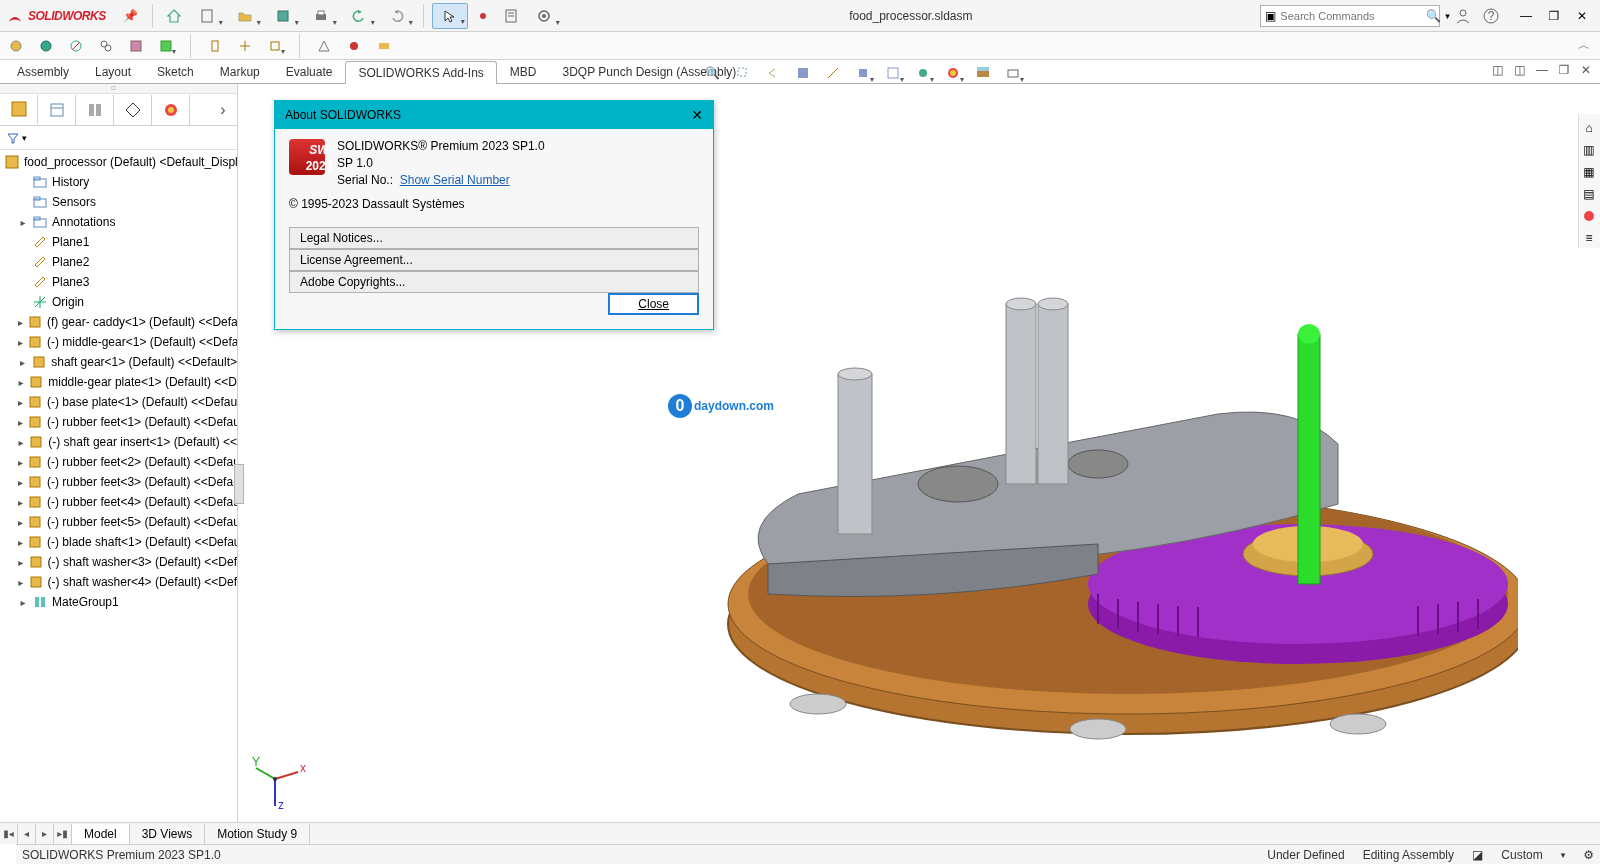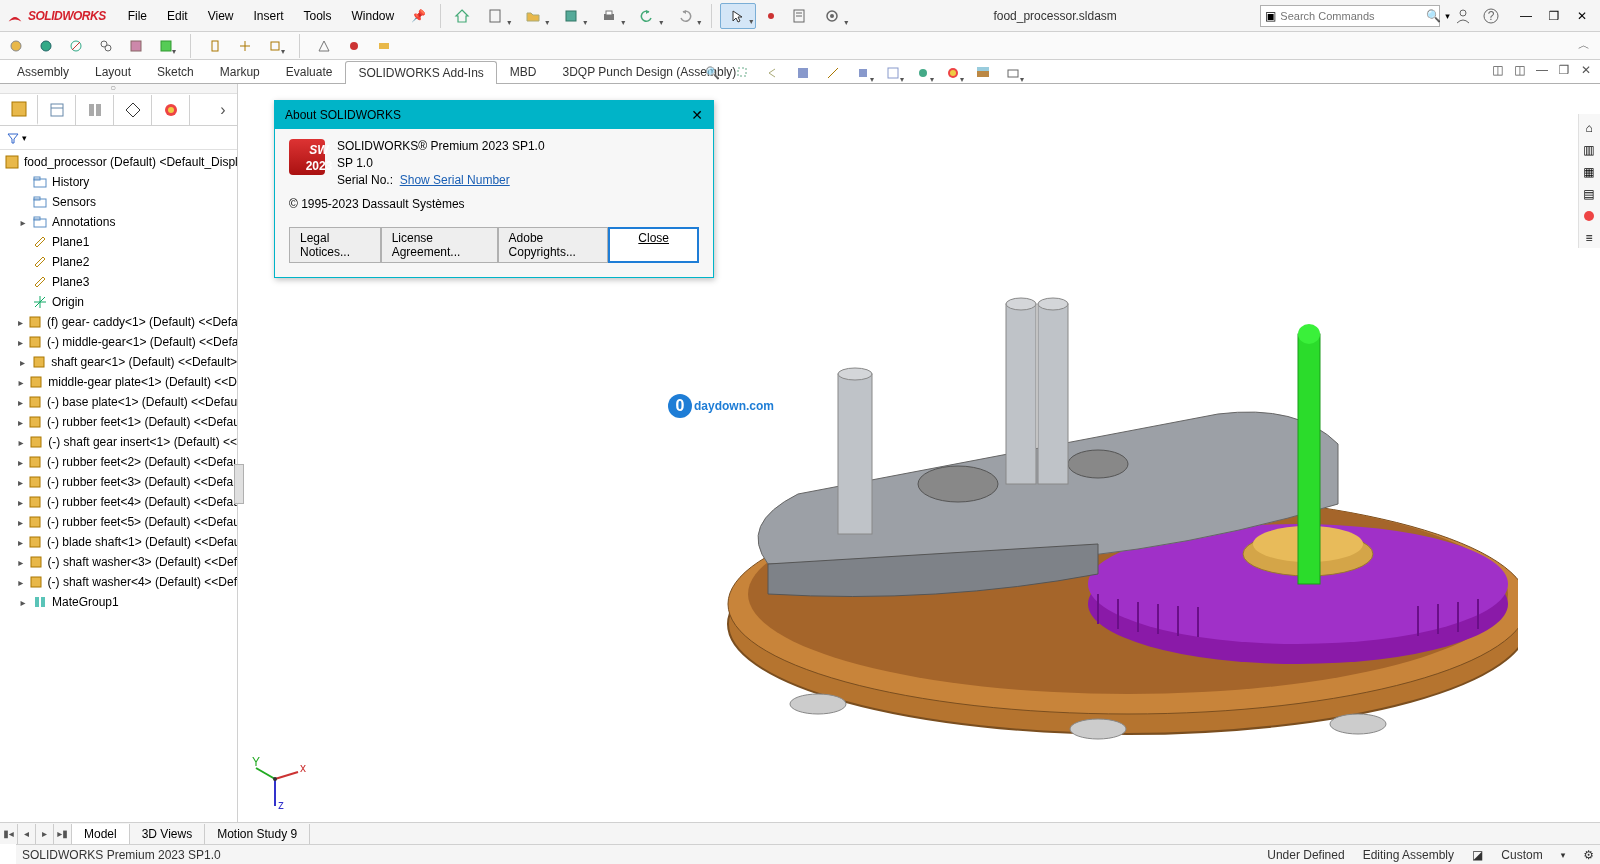--- a/index.html
+++ b/index.html
@@ -84,46 +84,38 @@
 .dialog{position:absolute;left:274px;top:100px;width:440px;background:#f7f7f7;border:1px solid #00b4c8;box-shadow:1px 2px 6px rgba(0,0,0,0.25);z-index:100;}
 .dlg-title{height:28px;background:#00b4c8;display:flex;align-items:center;padding:0 10px;color:#000;font-size:12px;}
 .dlg-title .x{margin-left:auto;color:#000;font-size:14px;}
 .dlg-body{padding:10px 14px 14px 14px;}
 .dlg-top{display:flex;gap:12px;align-items:flex-start;margin-bottom:8px;}
 .dlg-top .swlogo{width:36px;height:36px;background:linear-gradient(#d33,#a11);border-radius:4px;color:#fff;font-weight:bold;font-size:10px;display:flex;align-items:flex-end;justify-content:center;padding-bottom:2px;position:relative;padding-left:24px;}
 .dlg-top .swlogo::before{content:"SW";position:absolute;top:4px;font-style:italic;font-size:12px;}
 .dlg-lines{display:flex;flex-direction:column;gap:3px;font-size:12px;}
 .dlg-lines a{color:#1a5fb4;text-decoration:underline;}
 .dlg-copy{margin:10px 0 16px 0;font-size:12px;}
-.dlg-btns{display:flex;}
+.dlg-btns{display:flex;flex-direction:column;}
 .dlg-btn{padding:3px 10px;background:#eee;border:1px solid #b0b0b0;font-size:12px;}
 .dlg-btn.primary{border:2px solid #1e7dd6;background:#fff;margin-left:auto;padding:2px 28px;text-decoration:underline;}
 
 
 .model{position:absolute;left:300px;top:100px;width:980px;height:600px;}
 
 svg{display:block;}
 </style>
 </head>
 <body>
 
 <div class="titlebar">
   <div class="logo-sw">
     <svg viewBox="0 0 20 20">
         <path d="M3 16 Q10 6 17 16 Q10 12 3 16" fill="#d4202c"></path>
       </svg>
     <span>SOLIDWORKS</span>
-  </div>
-  <div class="menu">
-    <div class="menu-item">File</div>
-    <div class="menu-item">Edit</div>
-    <div class="menu-item">View</div>
-    <div class="menu-item">Insert</div>
-    <div class="menu-item">Tools</div>
-    <div class="menu-item">Window</div>
   </div>
   <div class="ti-btn">📌</div>
   <div class="ti-sep"></div>
   <div class="ti-icons">
     <div class="ti-btn">
         <svg width="16" height="16">
           <path d="M8 2 L14 8 L12 8 L12 14 L4 14 L4 8 L2 8 Z" fill="none" stroke="#4a7" stroke-width="1.2"></path>
         </svg>
       </div>
     <div class="ti-btn drop">

